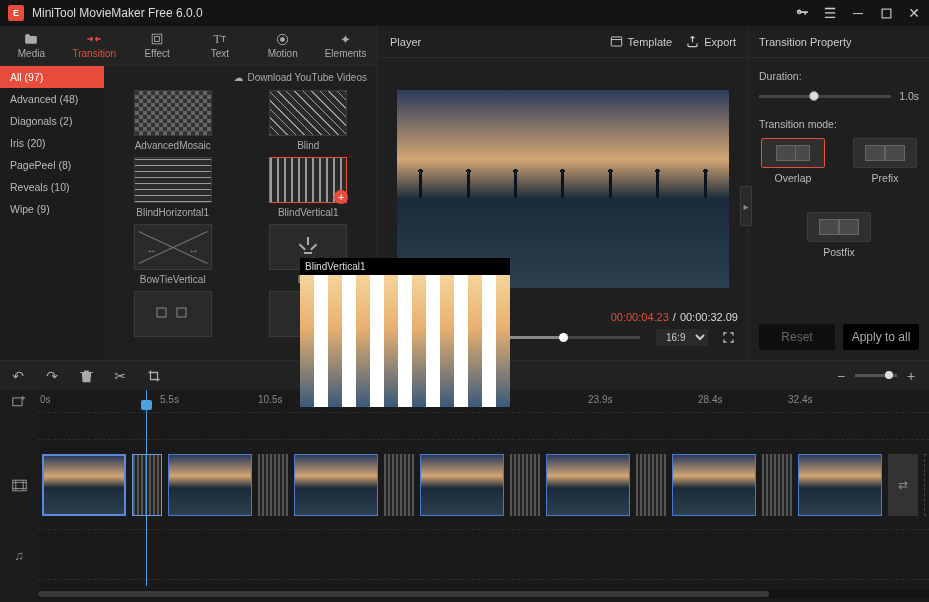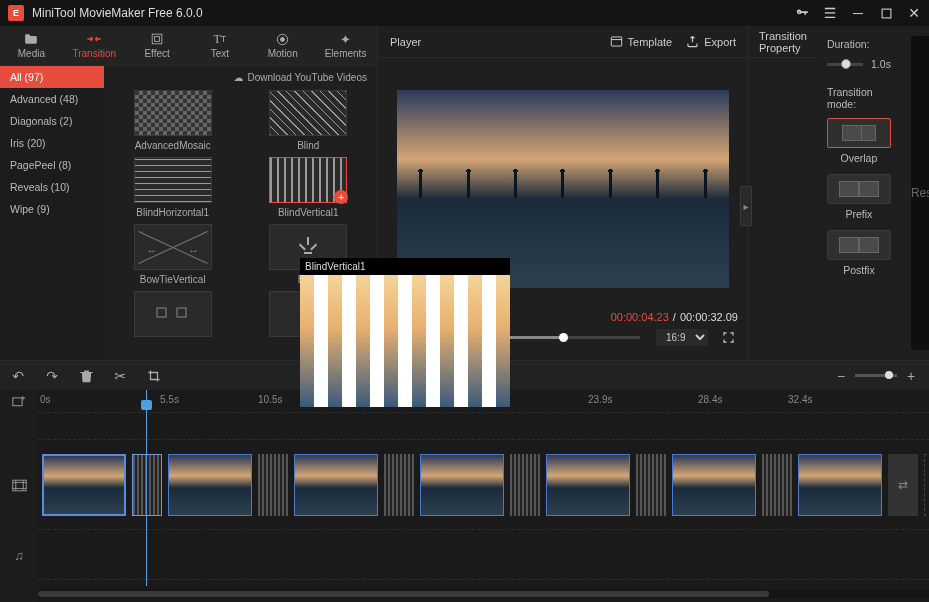--- a/index.html
+++ b/index.html
@@ -74,28 +74,28 @@
     
     
     .preview-pop { position: absolute; left: 300px; top: 258px; width: 210px; background:#000; z-index: 50;}
     .pop-title { font-size:10px; padding:3px 5px; color:#ddd; background:#000;}
     .pop-img { height:132px; background: linear-gradient(to bottom, #f4d49a 0%, #e8b070 40%, #3a5a7a 100%); position:relative; overflow:hidden;}
     .pop-bars { position:absolute; inset:0; display:flex;}
     .pop-bars div { flex:1; }
     .pop-bars div:nth-child(even){ background:#fff;}
     
     
-    .prop-panel { width: 180px; background: #1f1f1f; display:flex; flex-direction:row;}
+    .prop-panel { width: 180px; background: #1f1f1f; display:flex; flex-direction:column;}
     .prop-header { height:32px; display:flex; align-items:center; padding: 0 10px; font-size:11px; border-bottom:1px solid #2a2a2a;}
     .prop-body { flex:1; padding: 12px 10px; font-size:10.5px; color:#bbb;}
     .prop-row { margin-bottom: 16px;}
     .dur-row { display:flex; align-items:center; gap:8px; margin-top:8px;}
     .dur-slider { flex:1; height:3px; background:#444; position:relative;}
     .dur-thumb { position:absolute; left:38%; top:-4px; width:10px; height:10px; border-radius:50%; background:#ddd; border:1px solid #888;}
-    .mode-grid { display:flex; flex-wrap:wrap; gap:10px; margin-top:8px;}
+    .mode-grid { display:flex; flex-wrap:wrap; gap:28px; margin-top:8px;justify-content:center;}
     .mode-cell { display:flex; flex-direction:column; align-items:center; gap:4px; cursor:pointer;}
     .mode-box { width:64px; height:30px; background:#2f2f2f; border:1px solid #3a3a3a; border-radius:2px; display:flex; align-items:center; justify-content:center; position:relative;}
     .mode-box.sel { border:1px solid #e74c3c;}
     .mode-inner { display:flex;}
     .mode-sq { width:20px; height:16px; background:#4a4a4a; border:1px solid #666;}
     .prop-footer { padding: 10px; display:flex; gap:8px;}
     .prop-btn { flex:1; background:#000000; border:none; color:#aaa; font-size:12px; padding:6px 0; border-radius:2px; cursor:pointer;text-align:center;}
     .prop-btn.disabled { opacity:0.5;}
     
     

